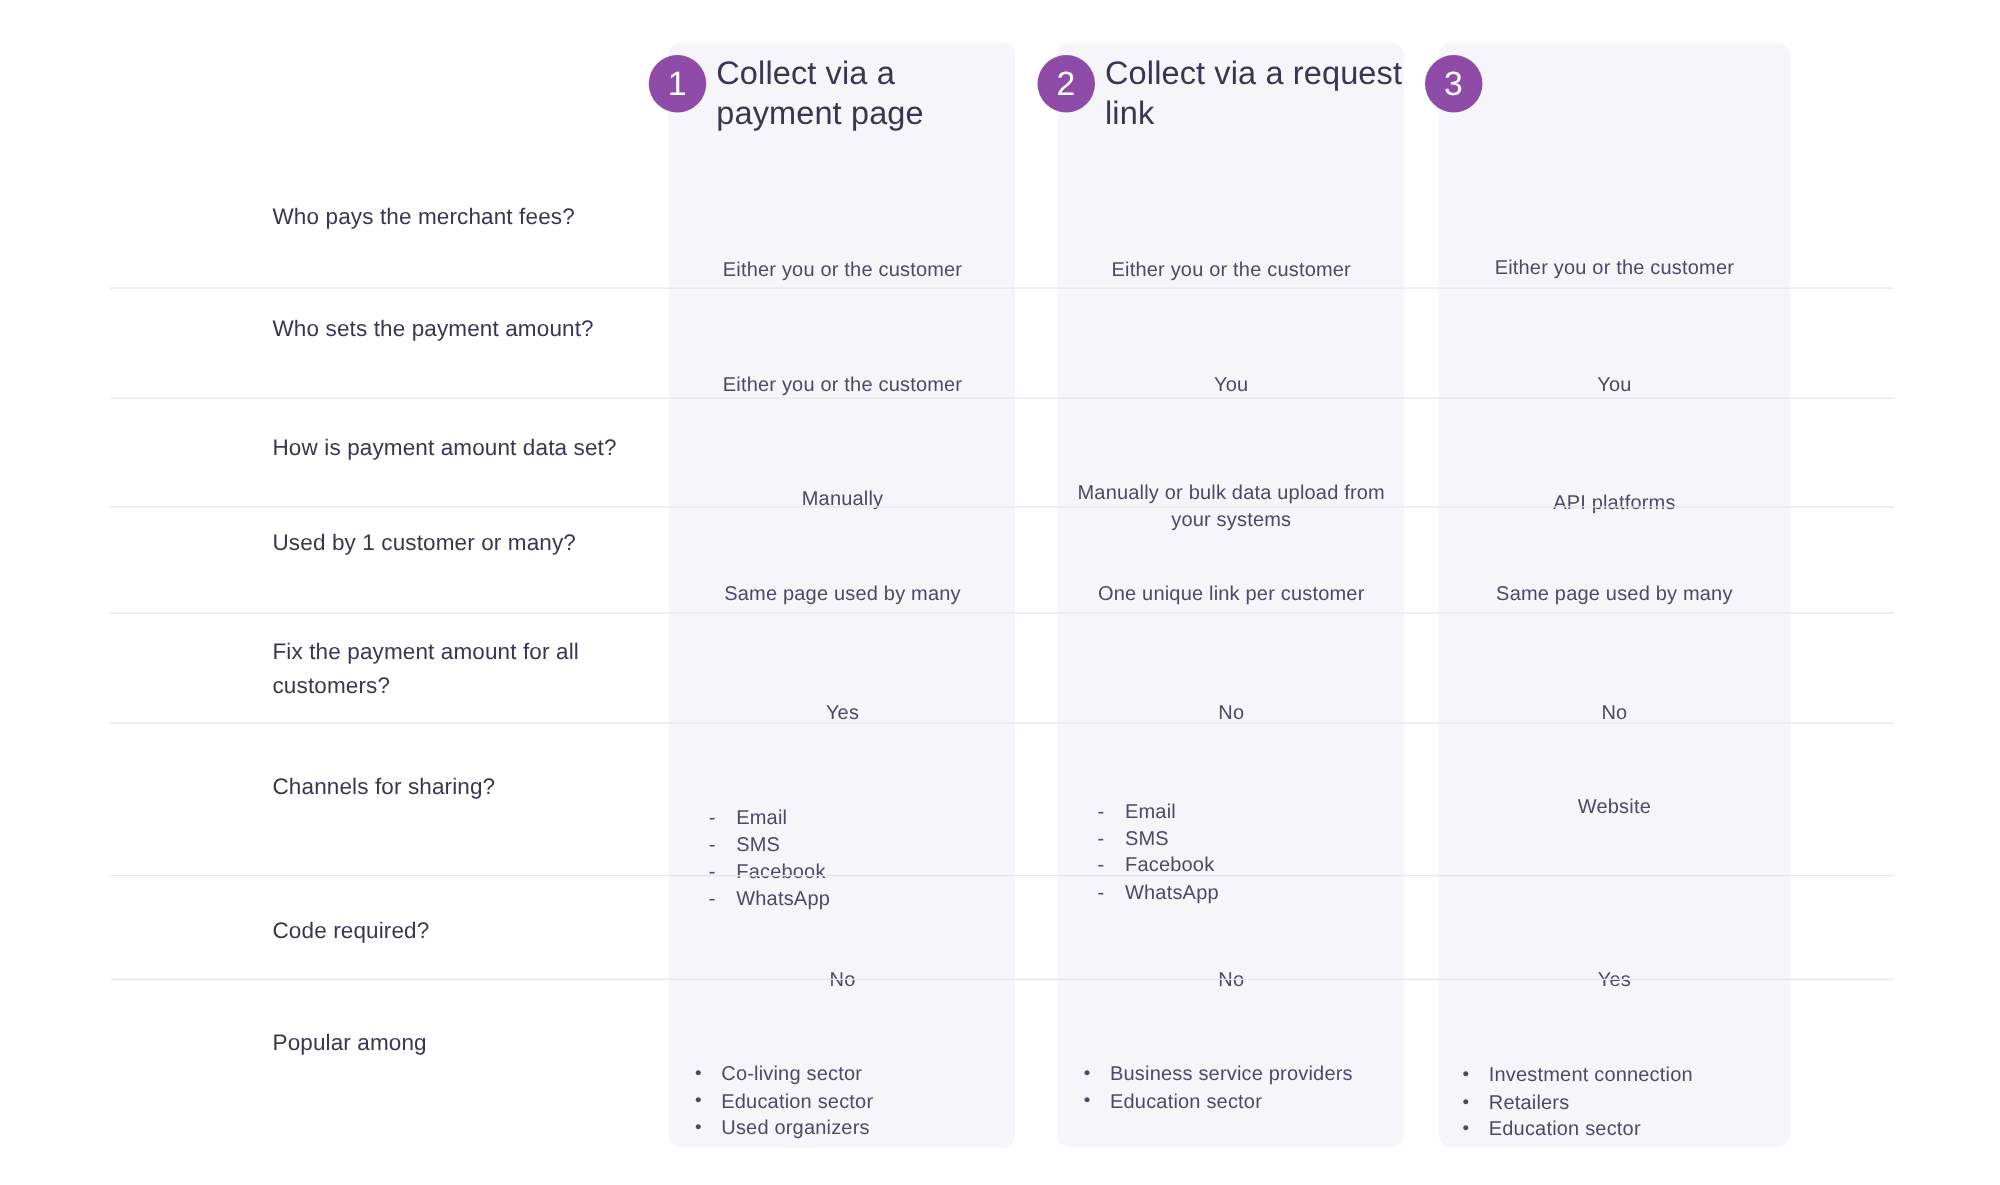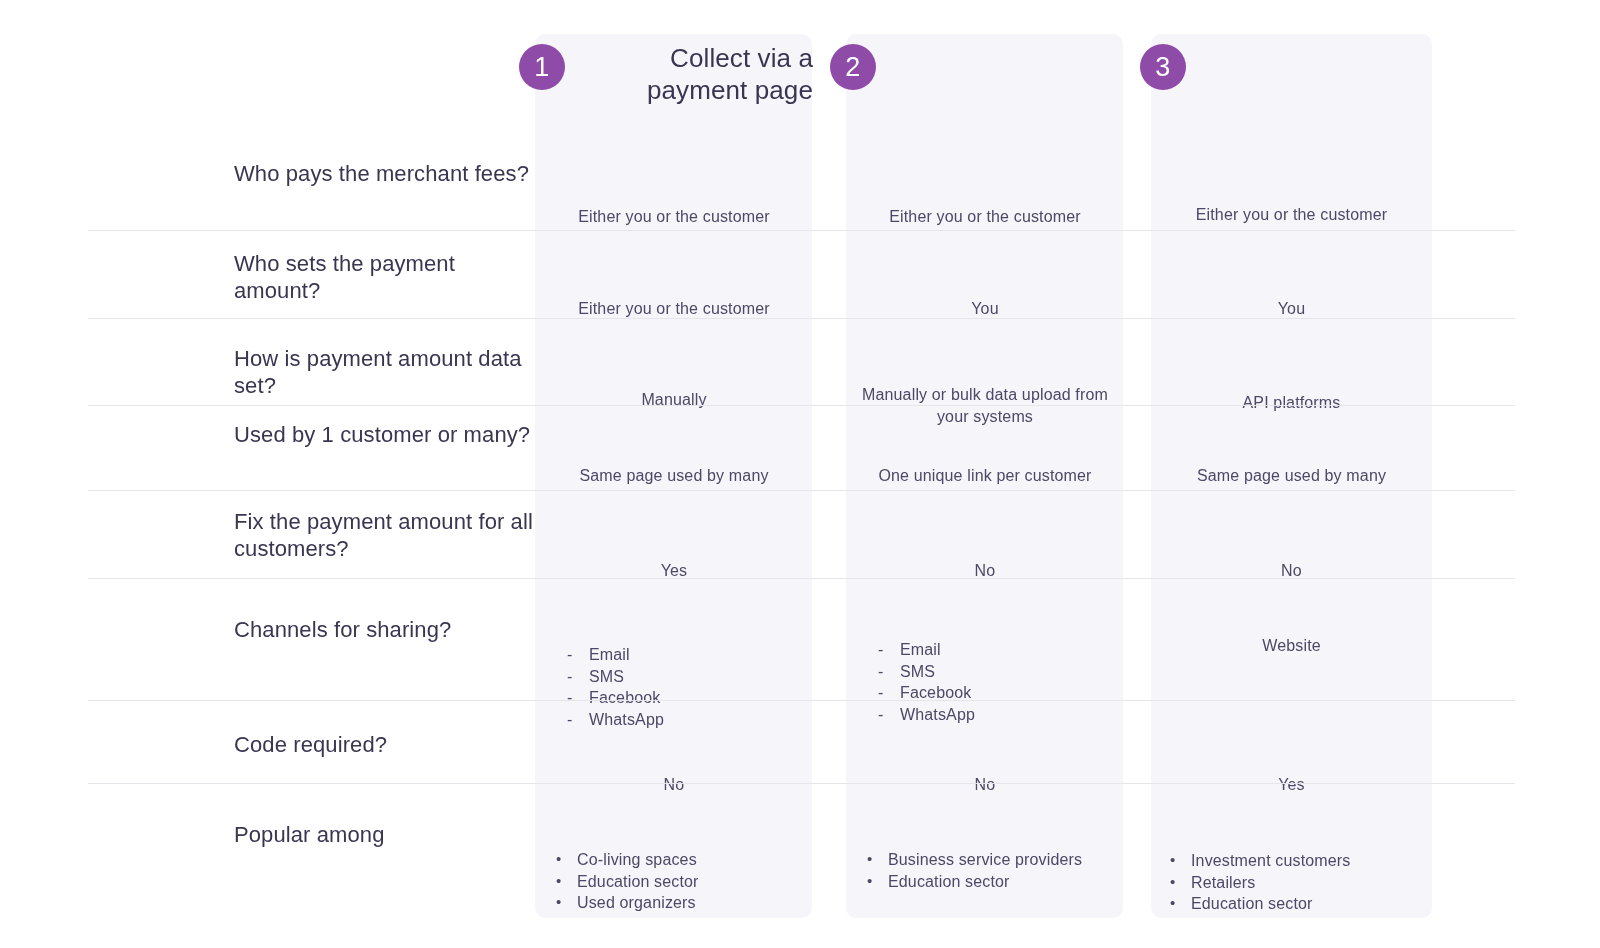--- a/index.html
+++ b/index.html
@@ -76,21 +76,21 @@
     text-align: center;
     font-weight: 400;
     margin-top: 2px;
     letter-spacing: 0.5px;
   }
   .hdr-title {
     flex: 1 1 auto;
     font-size: 26px;
     line-height: 32px;
     color: #3a3551;
-    text-align: right;
+    text-align: left;
     letter-spacing: 0.1px;
     padding-right: 6px;
   }
   #hdr-3 .hdr-title { font-size: 25px; }
 
   
   .row {
     position: absolute;
     left: 0;
     width: 1600px;
@@ -99,23 +99,23 @@
     position: absolute;
     left: 88px;
     width: 1427px;
     height: 1px;
     background: #e6e5ea;
     z-index: 3;
   }
 
   .rlabel {
     position: absolute;
-    left: 234px;
+    left: 218px;
     width: 300px;
-    font-size: 22px;
+    font-size: 18px;
     line-height: 27px;
     color: #3a3551;
     letter-spacing: 0.1px;
   }
 
   .cell {
     position: absolute;
     font-size: 16px;
     line-height: 22px;
     color: #4d4866;
@@ -168,20 +168,21 @@
 
   <div class="table">
 
     <div class="header-row">
       <div class="hdr" id="hdr-1">
         <div class="badge">1</div>
         <div class="hdr-title">Collect via a payment page</div>
       </div>
       <div class="hdr" id="hdr-2">
         <div class="badge">2</div>
+        <div class="hdr-title">Collect via a request link</div>
       </div>
       <div class="hdr" id="hdr-3">
         <div class="badge">3</div>
       </div>
     </div>
 
     <div class="row">
       <div class="rlabel" style="top:160px;">Who pays the merchant fees?</div>
       <div class="cell c1" style="top:162px;">Either you or the customer</div>
       <div class="cell c2" style="top:162px;">Either you or the customer</div>
@@ -248,34 +249,34 @@
       <div class="cell c1" style="top:730px;">No</div>
       <div class="cell c2" style="top:730px;">No</div>
       <div class="cell c3" style="top:730px;">Yes</div>
     </div>
     <div class="divider" style="top:783px;"></div>
 
     <div class="row">
       <div class="rlabel" style="top:821px;">Popular among</div>
       <div class="cell c1" style="top:805px;">
         <ul class="dot">
-            <li>Co-living spaces</li>
+            <li>Co-living sector</li>
             <li>Education sector</li>
             <li>Used organizers</li>
           </ul>
       </div>
       <div class="cell c2" style="top:805px;">
         <ul class="dot">
             <li>Business service providers</li>
             <li>Education sector</li>
           </ul>
       </div>
       <div class="cell c3" style="top:806px;">
         <ul class="dot">
-            <li>Investment customers</li>
+            <li>Investment connection</li>
             <li>Retailers</li>
             <li>Education sector</li>
           </ul>
       </div>
     </div>
 
   </div>
 </div>
 
 </body></html>

